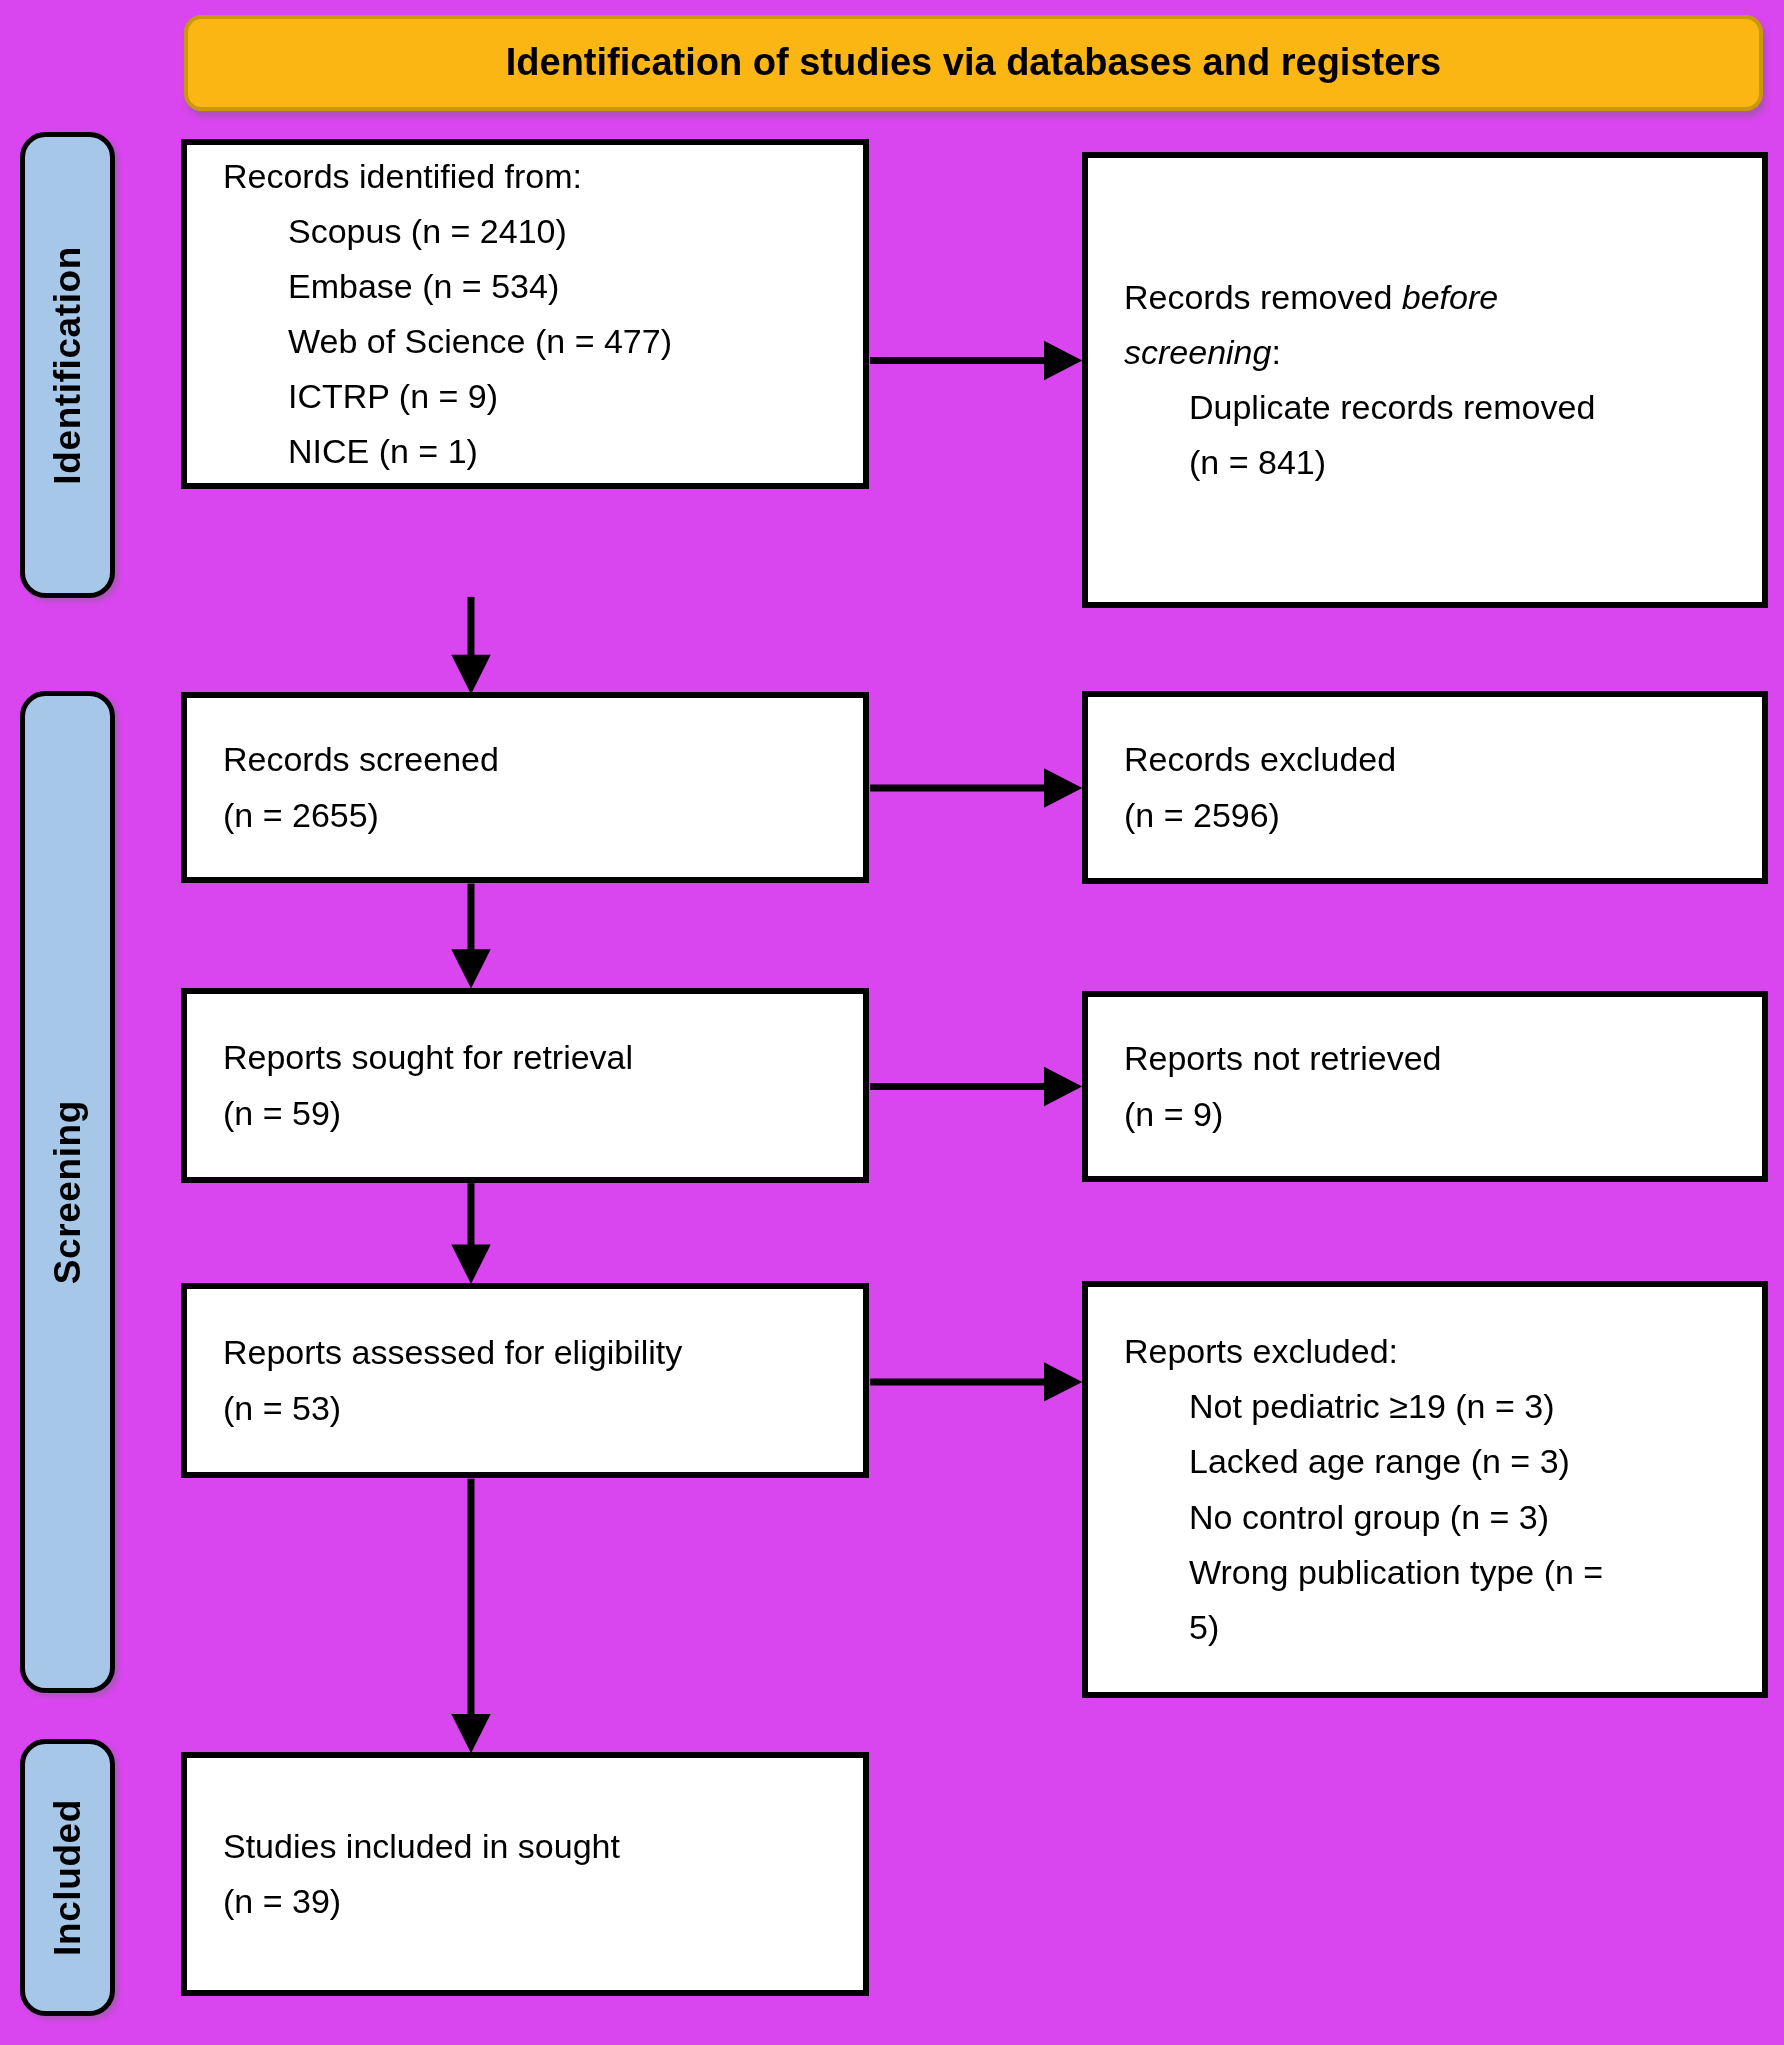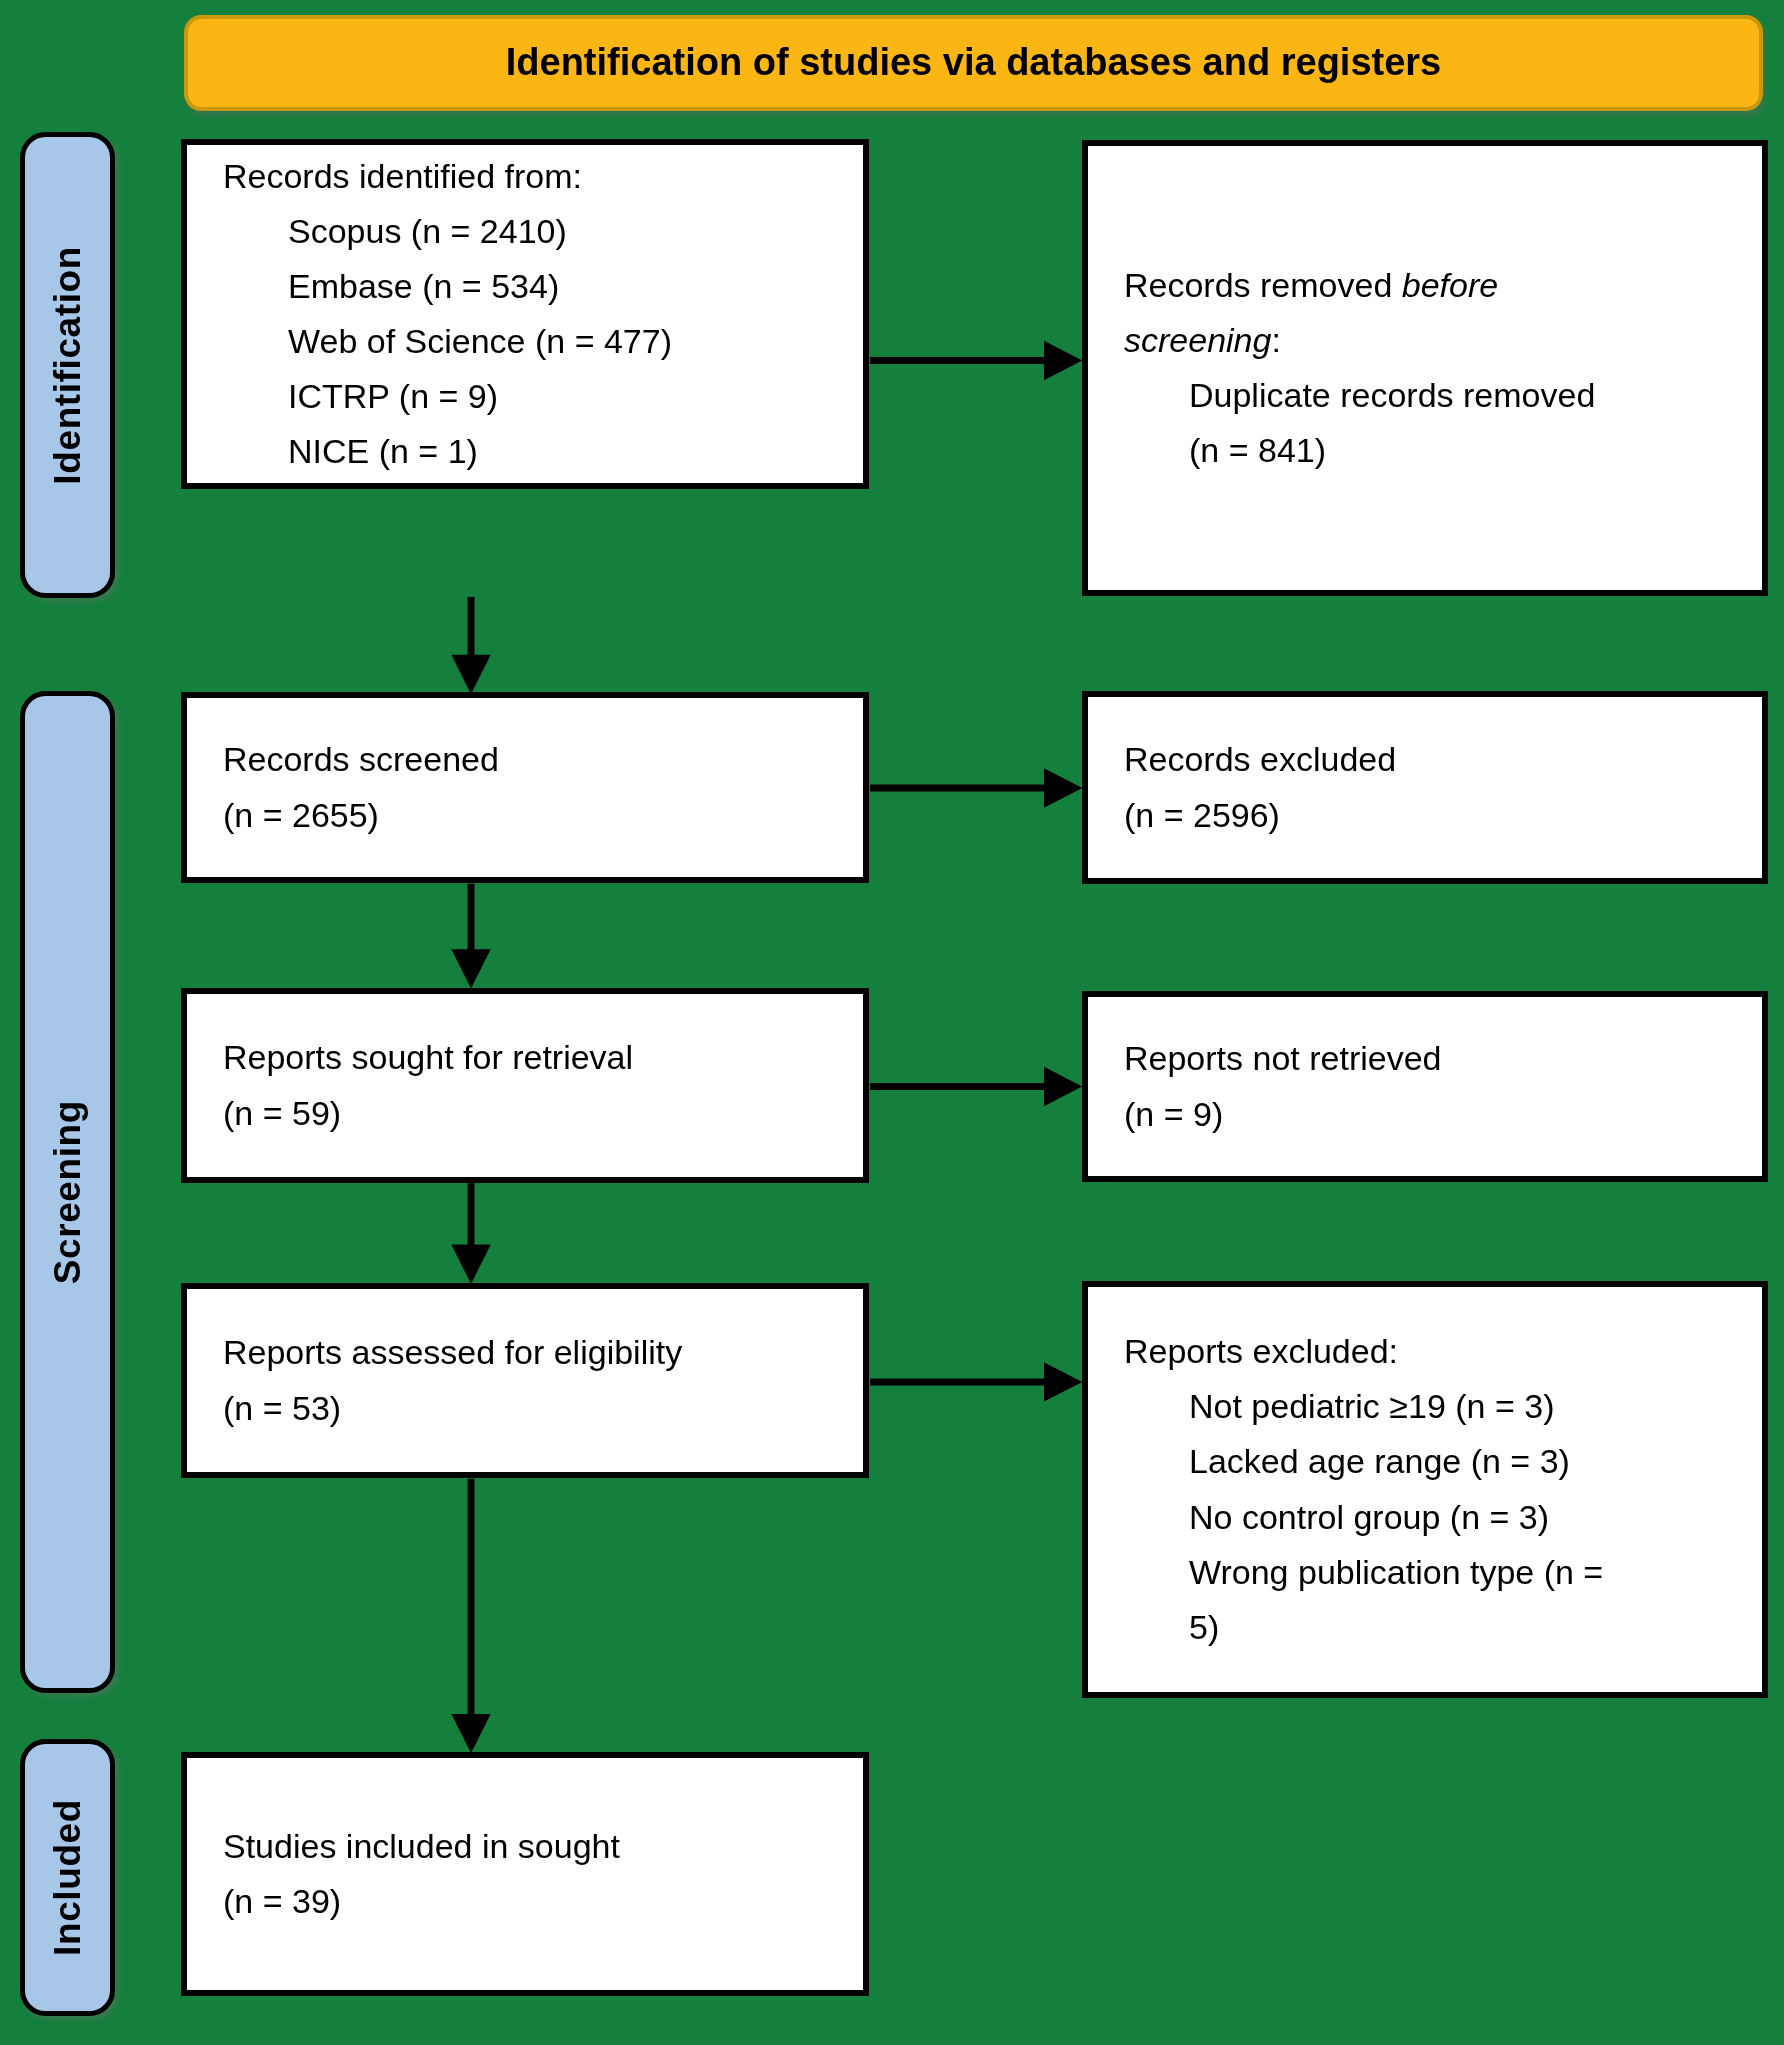--- a/index.html
+++ b/index.html
@@ -1,20 +1,20 @@
 <!DOCTYPE html>
 <html style="font-size:9.3px"><head>
 <meta charset="utf-8">
 <style>
   html, body { margin: 0; padding: 0; background: #ffffff; }
   .canvas {
     position: relative;
     width: 1785px;
     height: 2046px;
-    background: #15803d;
+    background: #d946ef;
     font-family: "Liberation Sans", "DejaVu Sans", sans-serif;
     color: #000;
     overflow: hidden;
   }
 
   
   .banner {
     position: absolute;
     left: 184px; top: 14.5px;
     width: 1579px; height: 96px;
@@ -62,21 +62,21 @@
     box-sizing: border-box;
     font-size: 34px;
     line-height: 1.62;
     display: flex;
     flex-direction: column;
     justify-content: center;
     padding: 11.6px 17.4px 11.6px 36px;
   }
   .box .indent { padding-left: 65px; }
   .box-records-identified   { left: 181px;  top: 139px;  width: 688px; height: 350px; }
-  .box-records-removed      { left: 1082px; top: 140px;  width: 686px; height: 456px; }
+  .box-records-removed      { left: 1082px; top: 152px;  width: 686px; height: 456px; }
   .box-records-screened     { left: 181px;  top: 692px; width: 688px; height: 191px; }
   .box-records-excluded     { left: 1082px; top: 691px; width: 686px; height: 193px; }
   .box-reports-sought       { left: 181px;  top: 988px; width: 688px; height: 195px; }
   .box-reports-not-retrieved{ left: 1082px; top: 991px; width: 686px; height: 191px; }
   .box-reports-assessed     { left: 181px;  top: 1283px; width: 688px; height: 195px; }
   .box-reports-excluded     { left: 1082px; top: 1281px; width: 686px; height: 417px; }
   .box-studies-included     { left: 181px;  top: 1752px; width: 688px; height: 244px; }
 
   .wrap-narrow { max-width: 394px; }
   .wrap-item   { max-width: 440px; }

